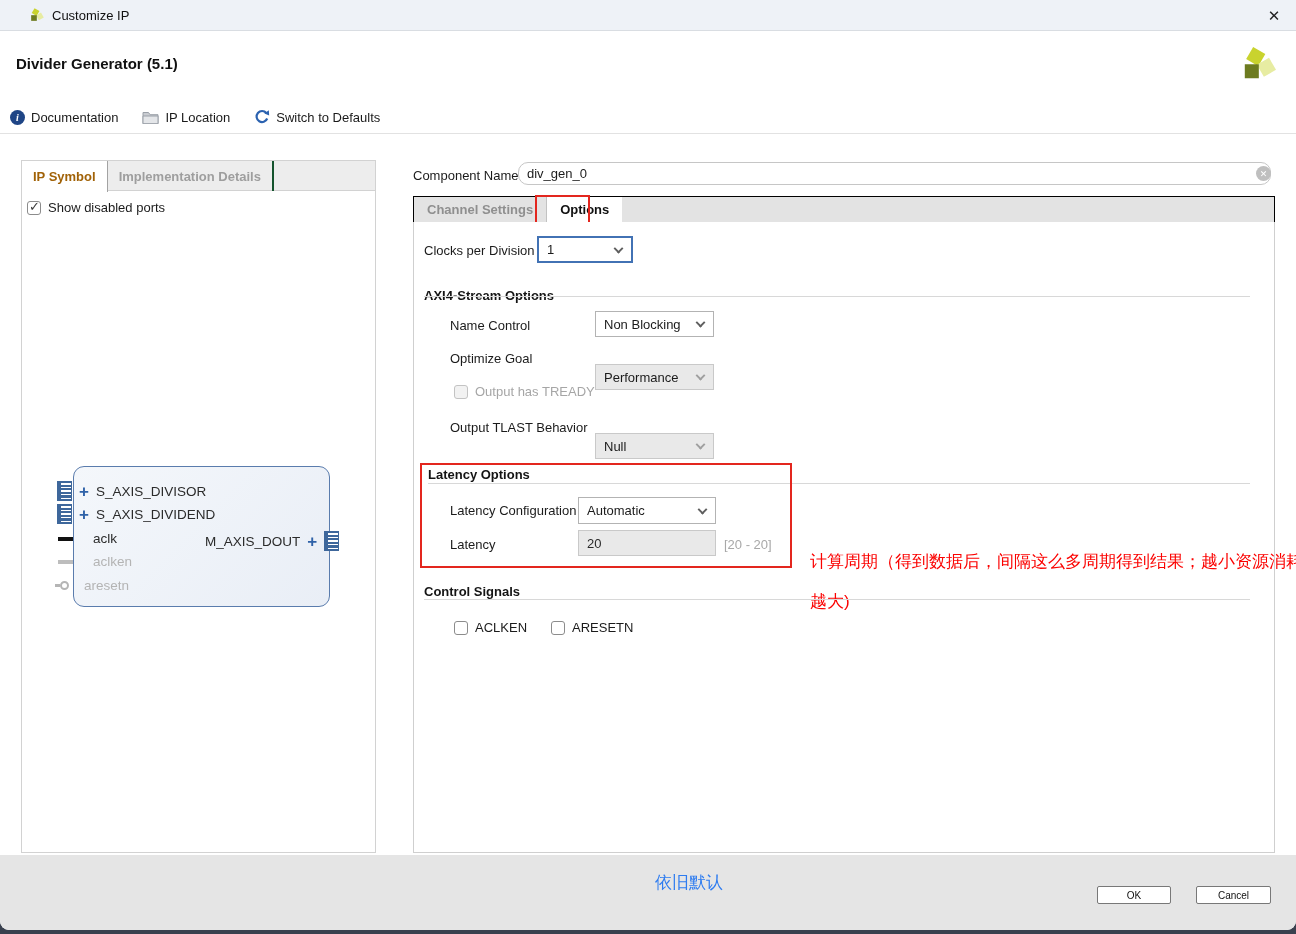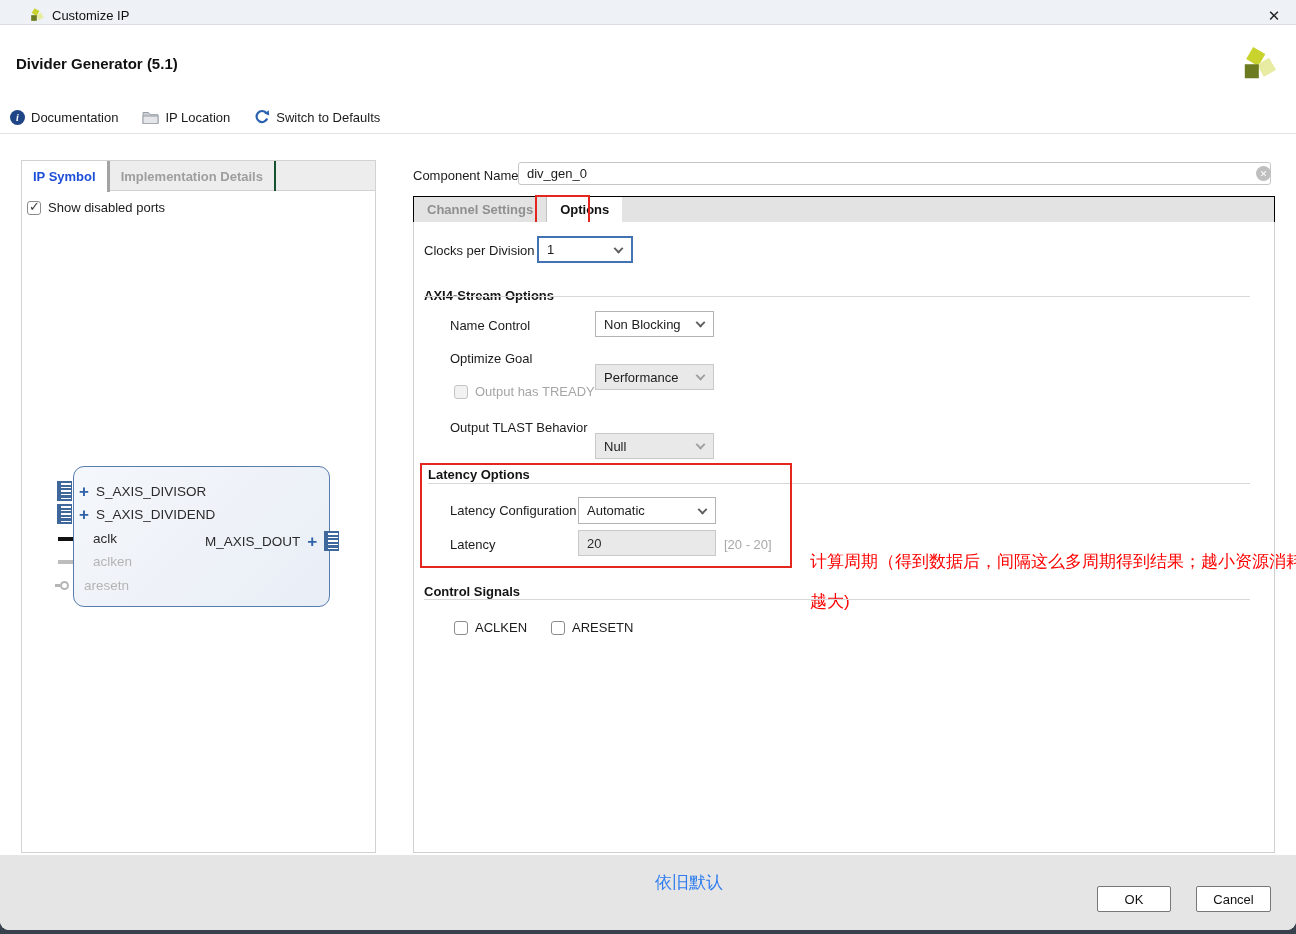--- a/index.html
+++ b/index.html
@@ -2,57 +2,57 @@
 <html><head>
 <meta charset="utf-8">
 <style>
   * { margin:0; padding:0; box-sizing:border-box; }
   html,body { width:1296px; height:934px; }
   body { background:#39404e; font-family:"Liberation Sans","DejaVu Sans",sans-serif; position:relative; overflow:hidden; }
   .dialog { position:absolute; left:0; top:0; width:1296px; height:930px; background:#ffffff; border-radius:0 0 9px 9px; overflow:hidden; }
   .abs { position:absolute; }
 
   
-  .titlebar { position:absolute; left:0; top:0; width:1296px; height:25px; background:#eef2f7; border-bottom:1px solid #d9dde2;padding-left:32px; }
+  .titlebar { position:absolute; left:0; top:0; width:1296px; height:31px; background:#eef2f7; border-bottom:1px solid #d9dde2;padding-left:32px; }
   .titlebar-title { position:absolute; left:52px; top:8px; font-size:13px; color:#111; }
   .close-btn { position:absolute; right:8px; top:3px; width:28px; height:25px; display:flex; align-items:center; justify-content:center; font-size:15px; color:#222; cursor:pointer; }
 
   
   .dlg-heading { position:absolute; left:16px; top:55px; font-size:15px; font-weight:bold; color:#111; }
   .links-row { position:absolute; left:10px; top:107px; height:20px; display:flex; align-items:center; gap:24px; }
   .link { display:flex; align-items:center; gap:6px; font-size:13px; color:#1a1a1a; cursor:pointer; }
   .info-icon { width:15px; height:15px; border-radius:50%; background:#1f4586; color:#fff; font-size:10px; font-weight:bold; font-family:"Liberation Serif",serif; font-style:italic; display:flex; align-items:center; justify-content:center; }
   .header-divider { position:absolute; left:0; top:133px; width:1296px; height:1px; background:#e2e2e2; }
 
   
   .left-panel { position:absolute; left:21px; top:160px; width:355px; height:693px; border:1px solid #d2d2d2; background:#fff; }
   .lp-tabbar { position:absolute; left:0; top:0; width:353px; height:30px; background:#ededed; border-bottom:1px solid #d2d2d2; display:flex; }
   .lp-tab { height:30px; display:flex; align-items:center; padding:0 11px; font-size:13px; font-weight:bold; }
-  .lp-tab.active { background:#fff; color:#1d4ed8; border-right:3px solid #a3a3a3; height:31px; }
+  .lp-tab.active { background:#fff; color:#a16207; border-right:1px solid #a3a3a3; height:31px; }
   .lp-tab.inactive { color:#9e9e9e; border-right:2px solid #14532d; }
   .cb-row { position:absolute; display:flex; align-items:center; gap:7px; font-size:13px; color:#1b1b1b; }
   .checkbox { width:14px; height:14px; border:1px solid #8c8c8c; border-radius:3px; background:#fff; position:relative; flex:0 0 auto; }
   .checkbox .mark { position:absolute; left:1px; top:-3px; font-size:13px; color:#3a3a3a; }
   .checkbox.disabled { border-color:#c3c3c3; background:#f2f2f2; }
 
   
   .ip-block { position:absolute; left:51px; top:305px; width:257px; height:141px; border:1px solid #5a7cad; border-radius:11px; background:linear-gradient(135deg,#f4f7fb 0%,#e9eef6 100%); }
   .port-row { position:absolute; display:flex; align-items:center; }
   .bus-icon { width:15px; height:20px; background:repeating-linear-gradient(180deg,#3e679b 0 2.2px,#ffffff 2.2px 3.6px); border-left:4px solid #3e679b; border-right:1px solid #3e679b; }
   .plus { color:#2f62a8; font-size:17px; font-weight:bold; line-height:1; cursor:pointer; }
   .port-name { font-size:13.5px; color:#2b2b2b; }
   .port-name.dim { color:#b4b4b4; }
   .stub { height:4px; width:15px; }
   .reset-icon { width:9px; height:9px; border:2.5px solid #b5b5b5; border-radius:50%; }
   .reset-tail { width:5px; height:3px; background:#b5b5b5; }
 
   
   .field-label { position:absolute; font-size:13px; color:#1b1b1b; }
   .field-label.dim { color:#a6a6a6; }
-  .text-input { position:absolute; border:1px solid #c6c6c6; border-radius:3px; background:#fff; font-size:13px; color:#1b1b1b; padding:0 20px 0 8px; font-family:"Liberation Sans",sans-serif; }
+  .text-input { position:absolute; border:1px solid #c6c6c6; border-radius:10px; background:#fff; font-size:13px; color:#1b1b1b; padding:0 20px 0 8px; font-family:"Liberation Sans",sans-serif; }
   .clear-icon { position:absolute; width:15px; height:15px; border-radius:50%; background:#bfbfbf; color:#fff; font-size:9px; display:flex; align-items:center; justify-content:center; cursor:pointer; }
 
   .rp-tabband { position:absolute; left:413px; top:196px; width:862px; height:27px; background:#e3e3e3; border:1px solid #000000; display:flex; }
   .rp-tab { height:100%; display:flex; align-items:center; padding:0 13px; font-size:13px; font-weight:bold; }
   .rp-tab.inactive { color:#8f8f8f; border-right:1px solid #c2c2c2; }
   .rp-tab.active { background:#fff; color:#111; }
   .content-box { position:absolute; left:413px; top:222px; width:862px; height:631px; background:#fff; border:1px solid #cfcfcf; border-top:none; }
 
   .dd { position:absolute; display:flex; align-items:center; padding:0 22px 0 8px; font-size:13px; color:#1b1b1b; border:1px solid #b3b3b3; background:#fff; cursor:pointer; }
   .dd .chev { position:absolute; right:9px; top:50%; width:7px; height:7px; border-right:2px solid #5f5f5f; border-bottom:2px solid #5f5f5f; transform:translateY(-70%) rotate(45deg); }
@@ -65,21 +65,21 @@
 
   .red-box { position:absolute; border:2px solid #e3261e; pointer-events:none; }
   .annotation { position:absolute; font-size:17px; color:#fb0200; white-space:nowrap; }
 
   .disabled-input { position:absolute; background:#e9e9e9; border:1px solid #c9c9c9; font-size:13px; color:#2a2a2a; padding:0 8px; display:flex; align-items:center; }
   .range-hint { position:absolute; font-size:13px; color:#a8a8a8; }
 
   
   .footer { position:absolute; left:0; top:855px; width:1296px; height:75px; background:#e5e5e5; }
   .footer-note { position:absolute; left:655px; top:16px; font-size:17px; color:#2e7cf0; }
-  .btn { position:absolute; height:26px; background:#fff; border:1px solid #787878; border-radius:2px; font-size:13px; color:#111; display:flex; align-items:center; justify-content:center; cursor:pointer; font-family:"Liberation Sans",sans-serif; }
+  .btn { position:absolute; height:18px; background:#fff; border:1px solid #787878; border-radius:2px; font-size:10px; color:#111; display:flex; align-items:center; justify-content:center; cursor:pointer; font-family:"Liberation Sans",sans-serif; }
 </style>
 </head>
 <body>
 
 <div class="dialog">
 
   <div class="titlebar">
     <svg class="abs" style="left:28px;top:7px" width="17" height="17" viewBox="0 0 36 36">
       <g transform="rotate(-15 18 18)">
         <polygon points="18,2 26.5,10.5 18,19 9.5,10.5" fill="#c9d32e"></polygon>

